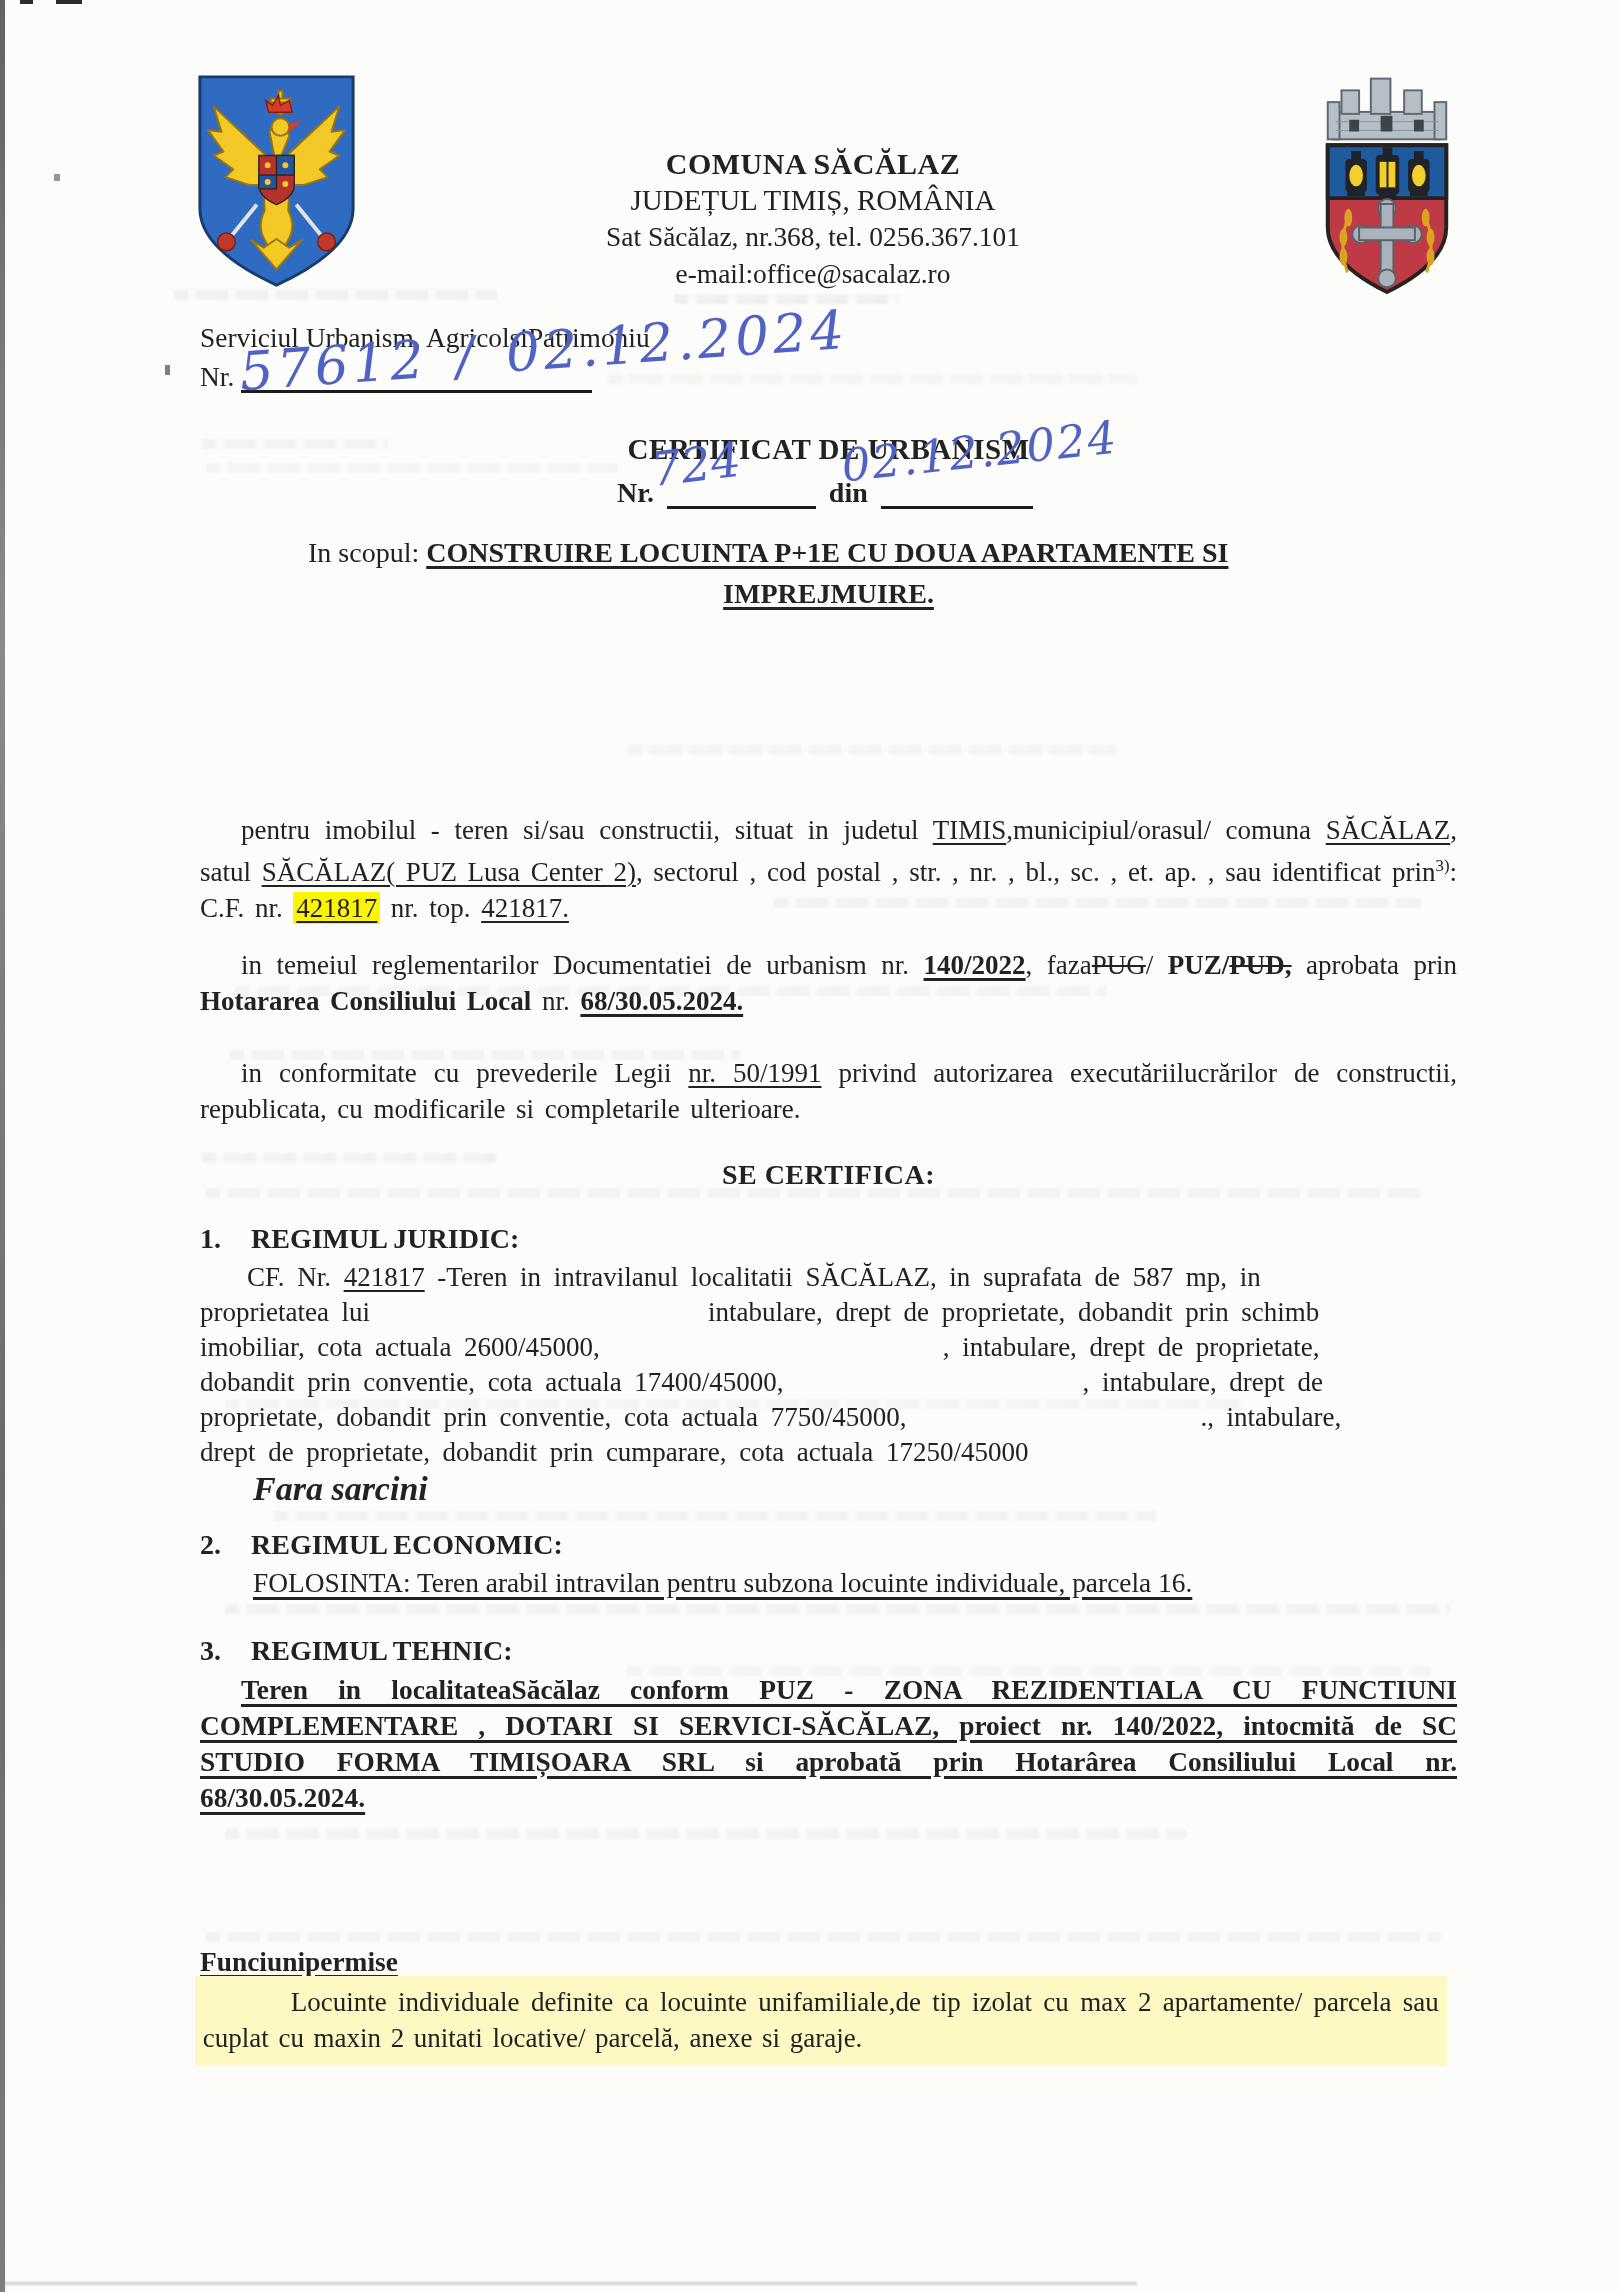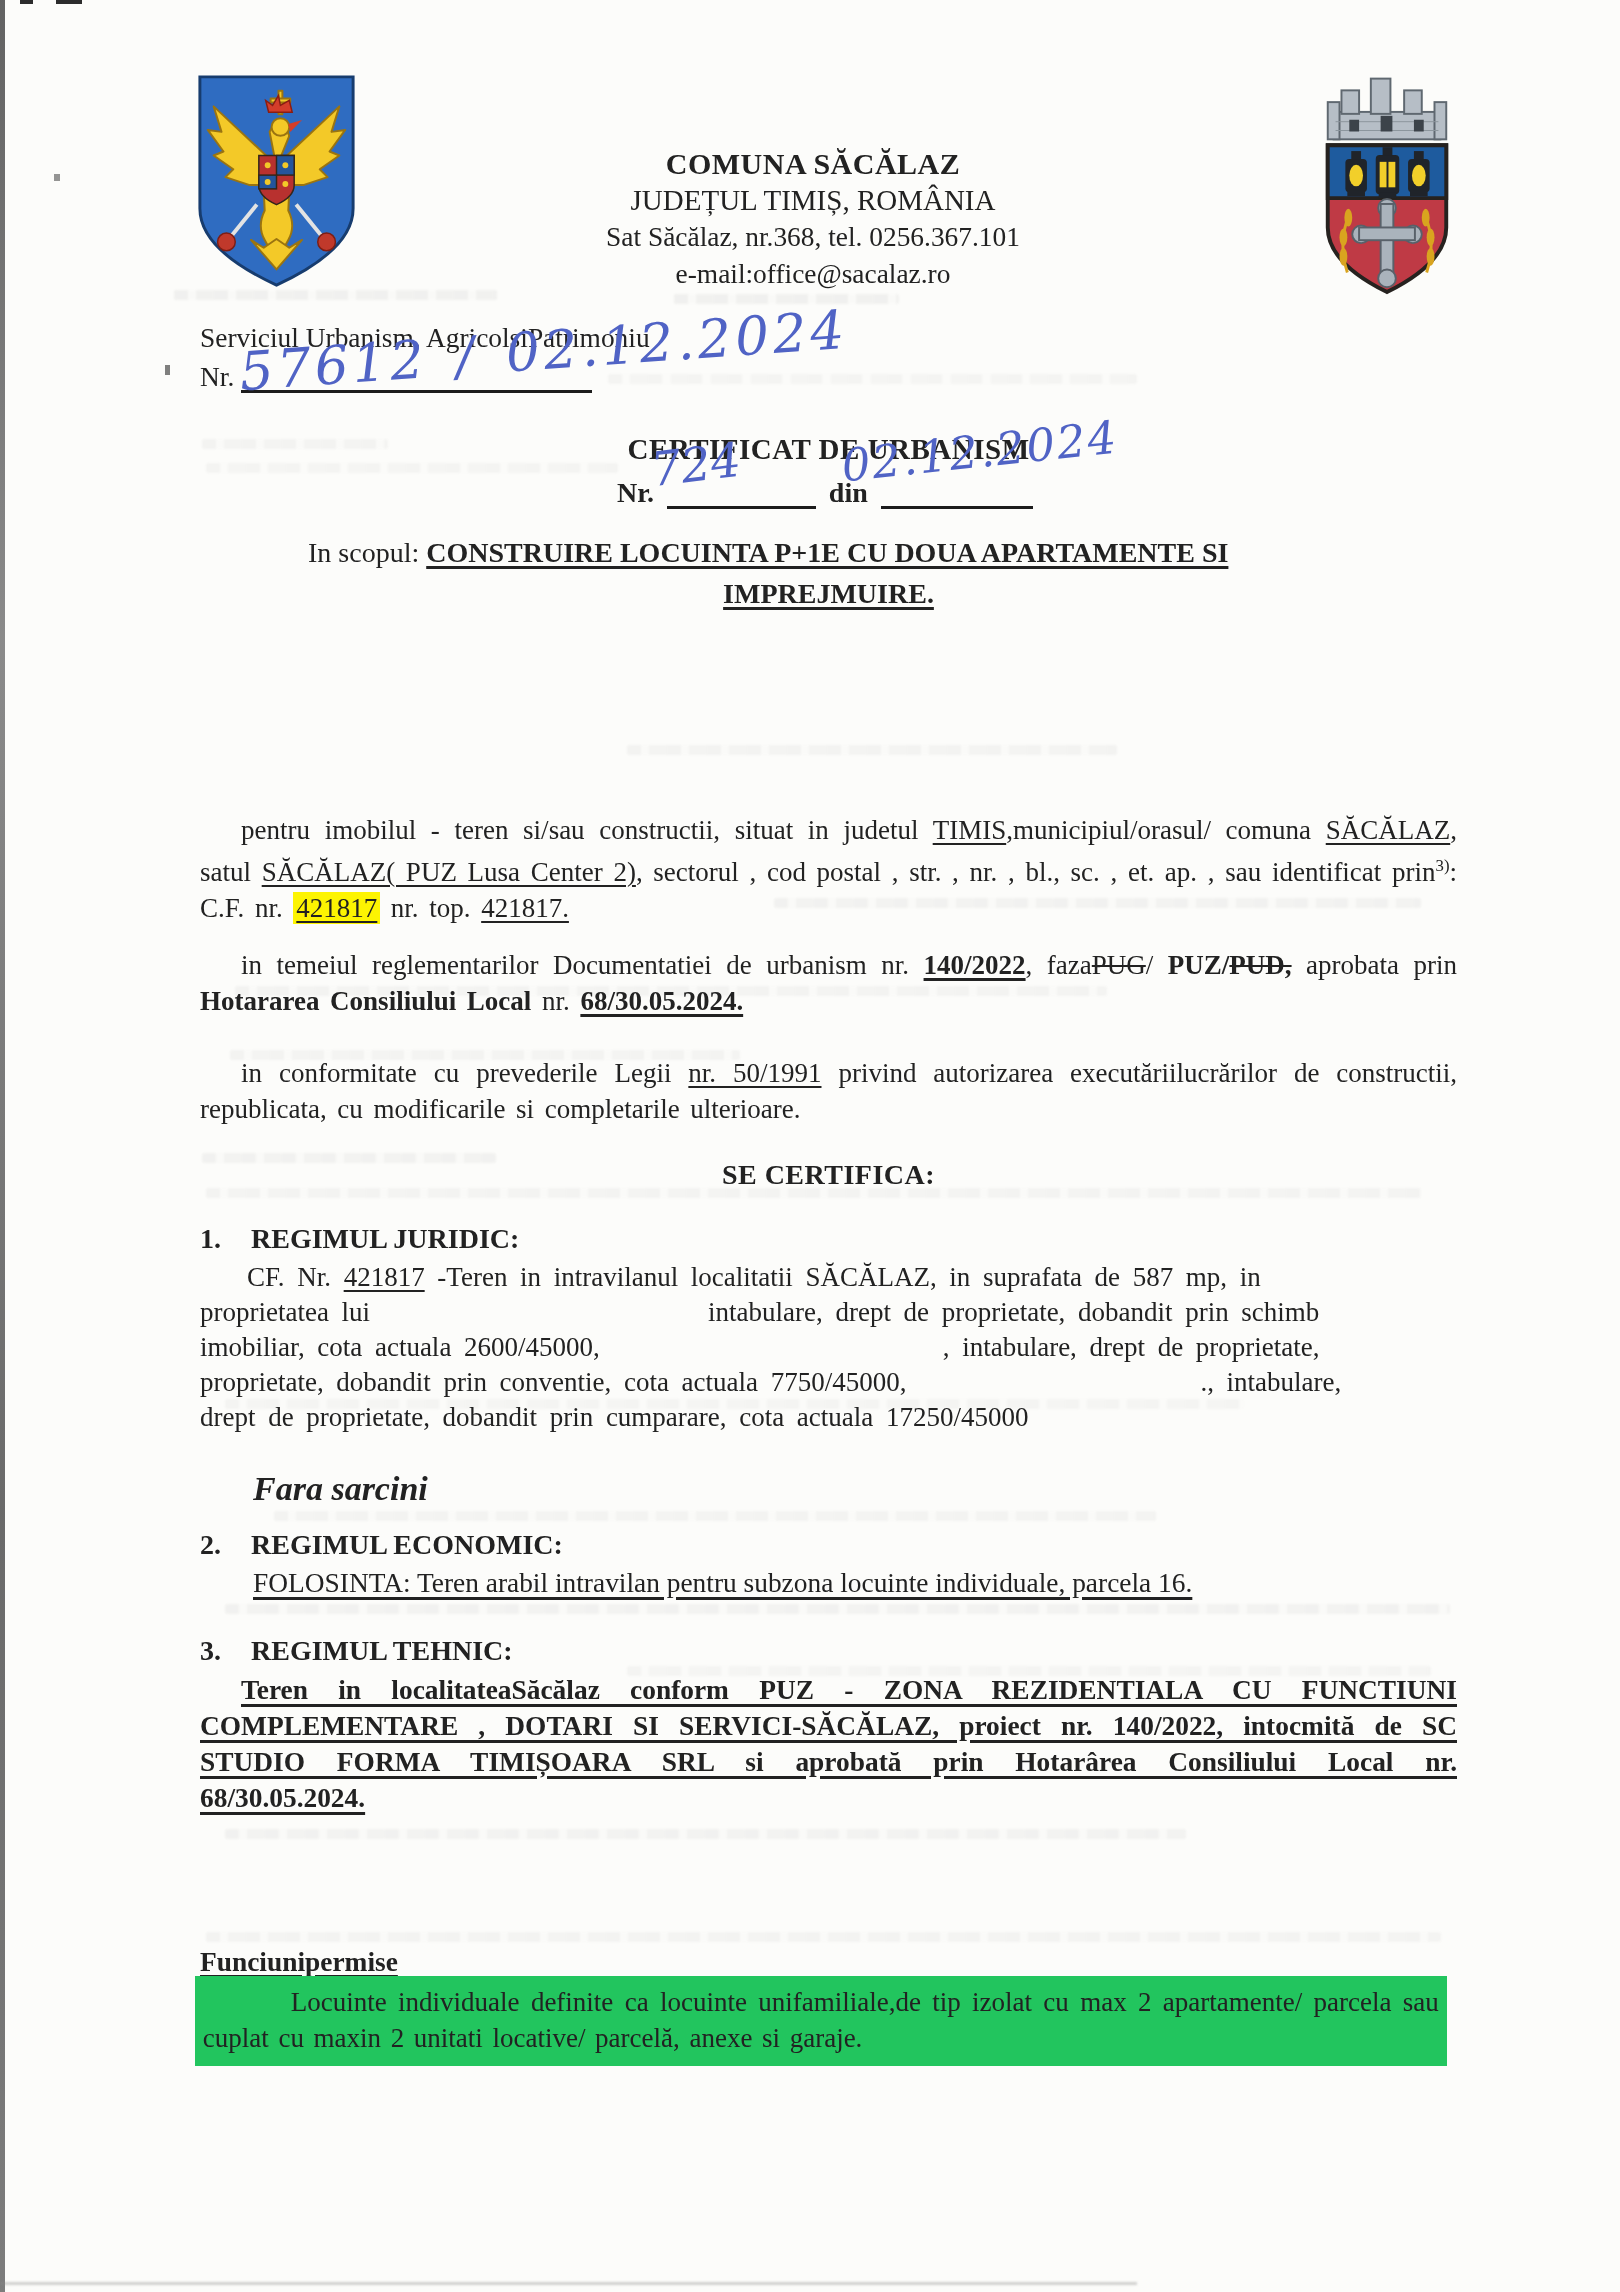--- a/index.html
+++ b/index.html
@@ -57,21 +57,21 @@
   .rich-line{height:35px;white-space:nowrap;word-spacing:5.9px;}
   .note-italic{position:absolute;left:253px;font-size:34px;font-weight:bold;font-style:italic;}
   .folosinta{position:absolute;left:253px;width:1206px;font-size:27.4px;
     text-decoration:underline;text-underline-offset:4.9px;text-decoration-thickness:2.5px;}
   .tehnic-para{position:absolute;left:200px;width:1257px;font-size:27.4px;line-height:36px;
     font-weight:bold;text-align:justify;word-spacing:7.8px;text-indent:41px;
     text-decoration:underline;text-underline-offset:4.9px;text-decoration-thickness:2.9px;}
   
   .func-head{position:absolute;left:200px;font-size:27.4px;font-weight:bold;
     text-decoration:underline;text-underline-offset:3.9px;text-decoration-thickness:2.9px;}
-  .hl-block{position:absolute;left:195px;top:1976px;width:1236px;background:#22c55e;
+  .hl-block{position:absolute;left:195px;top:1976px;width:1236px;background:#fef9c3;
     padding:7.8px 7.8px 9.8px 7.8px;font-size:27px;line-height:36px;text-align:justify;
     word-spacing:2.9px;text-indent:88px;}
 </style>
 </head>
 <body>
 
 <div class="page">
 
   <div class="edge-strip"></div>
   <div class="speck" style="left:19.6px;top:0;width:13.7px;height:3.9px;"></div>
@@ -233,20 +233,21 @@
 
   <div class="center-head" style="top:1159px;">SE CERTIFICA:</div>
 
   <div class="sec-head" style="top:1223px;">
     <span class="num">1.</span><span>REGIMUL JURIDIC:</span>
   </div>
   <div class="rich-lines" style="top:1262px;">
       <div class="rich-line"><span class="seg-gap" style="width: 47px;">&nbsp;</span><span class="seg-p">CF. Nr. </span><span class="seg-u">421817</span><span class="seg-p"> -Teren in intravilanul localitatii SĂCĂLAZ, in suprafata de 587 mp, in</span></div>
       <div class="rich-line"><span class="seg-p">proprietatea lui</span><span class="seg-gap" style="width: 338px;">&nbsp;</span><span class="seg-p">intabulare, drept de proprietate, dobandit prin schimb</span></div>
       <div class="rich-line"><span class="seg-p">imobiliar, cota actuala 2600/45000,</span><span class="seg-gap" style="width: 343px;">&nbsp;</span><span class="seg-p">, intabulare, drept de proprietate,</span></div>
+      <div class="rich-line"><span class="seg-p">dobandit prin conventie, cota actuala 17400/45000,</span><span class="seg-gap" style="width: 299px;">&nbsp;</span><span class="seg-p">, intabulare, drept de</span></div>
       <div class="rich-line"><span class="seg-p">proprietate, dobandit prin conventie, cota actuala 7750/45000,</span><span class="seg-gap" style="width: 294px;">&nbsp;</span><span class="seg-p">., intabulare,</span></div>
       <div class="rich-line"><span class="seg-p">drept de proprietate, dobandit prin cumparare, cota actuala 17250/45000</span></div>
     </div>
   <div class="note-italic" style="top:1470px;">Fara sarcini</div>
 
   <div class="sec-head" style="top:1529px;">
     <span class="num">2.</span><span>REGIMUL ECONOMIC:</span>
   </div>
   <div class="folosinta" style="top:1568px;">FOLOSINTA: Teren arabil intravilan pentru subzona locuinte individuale, parcela 16.</div>
 

